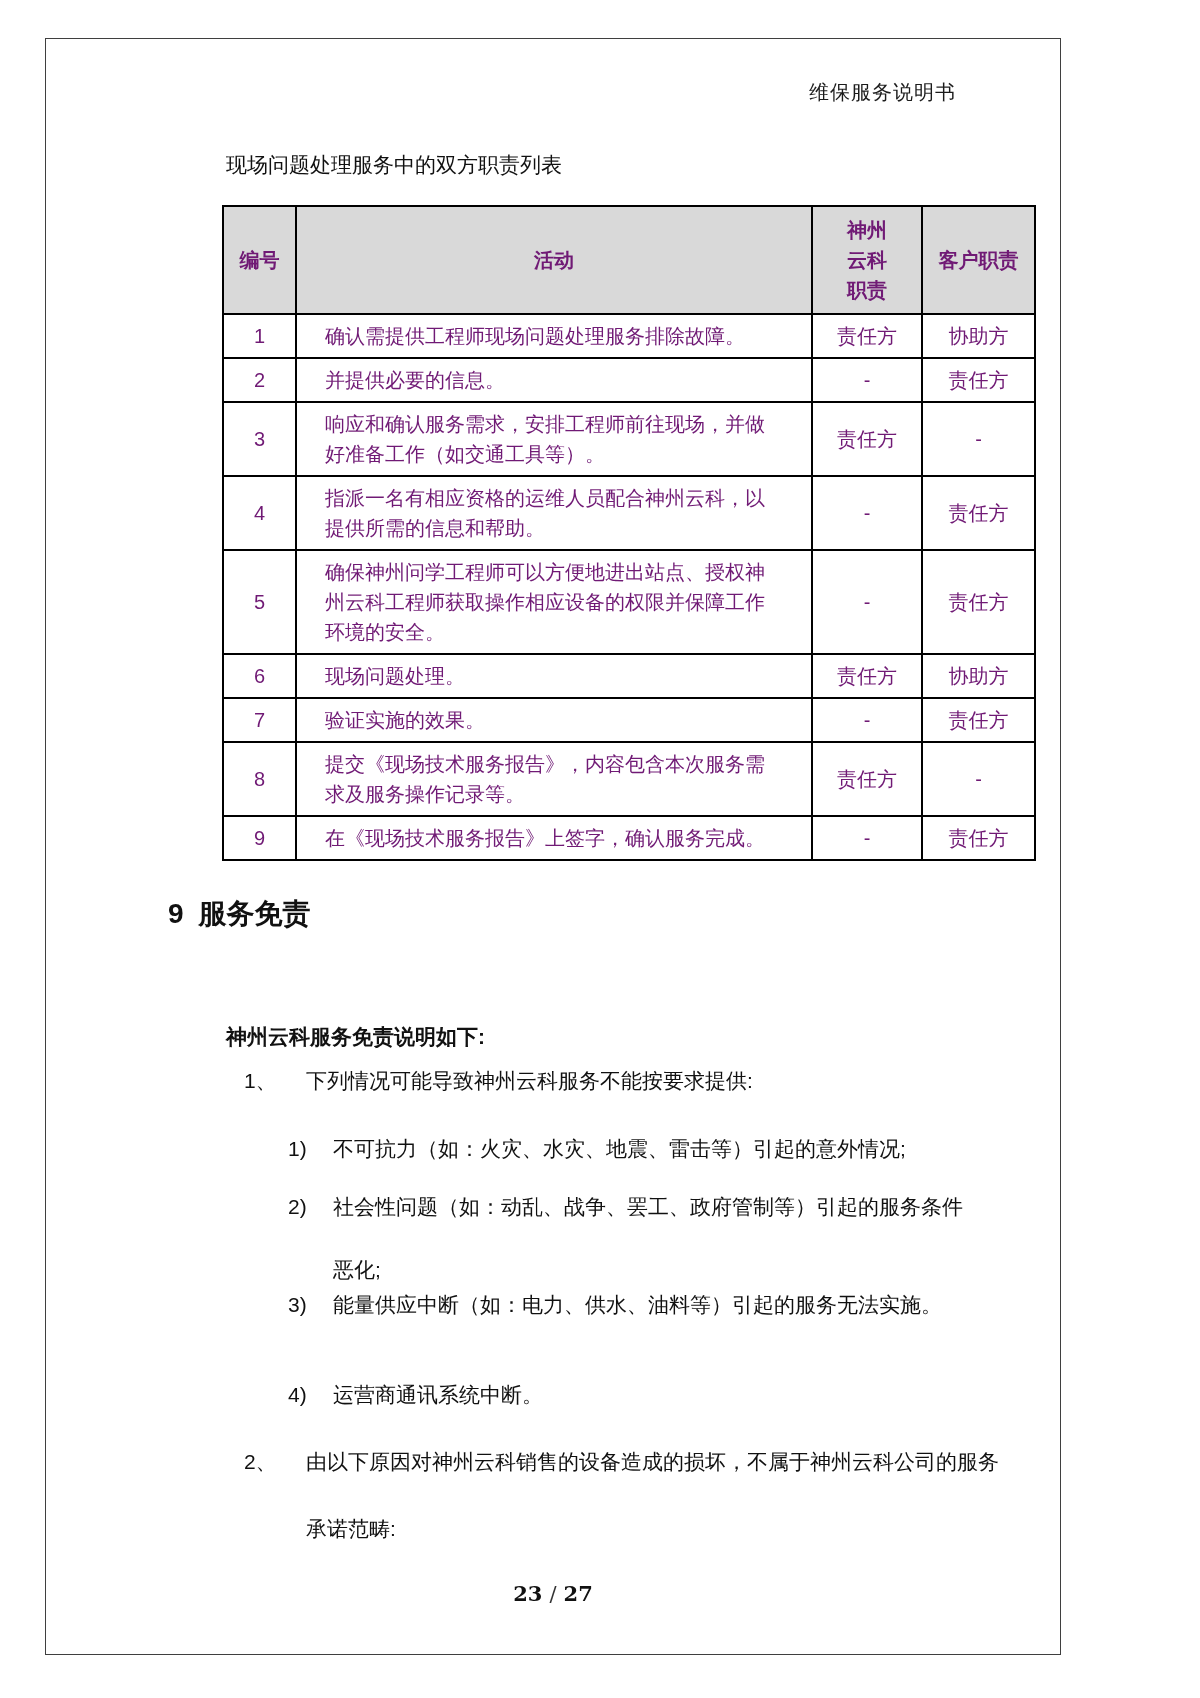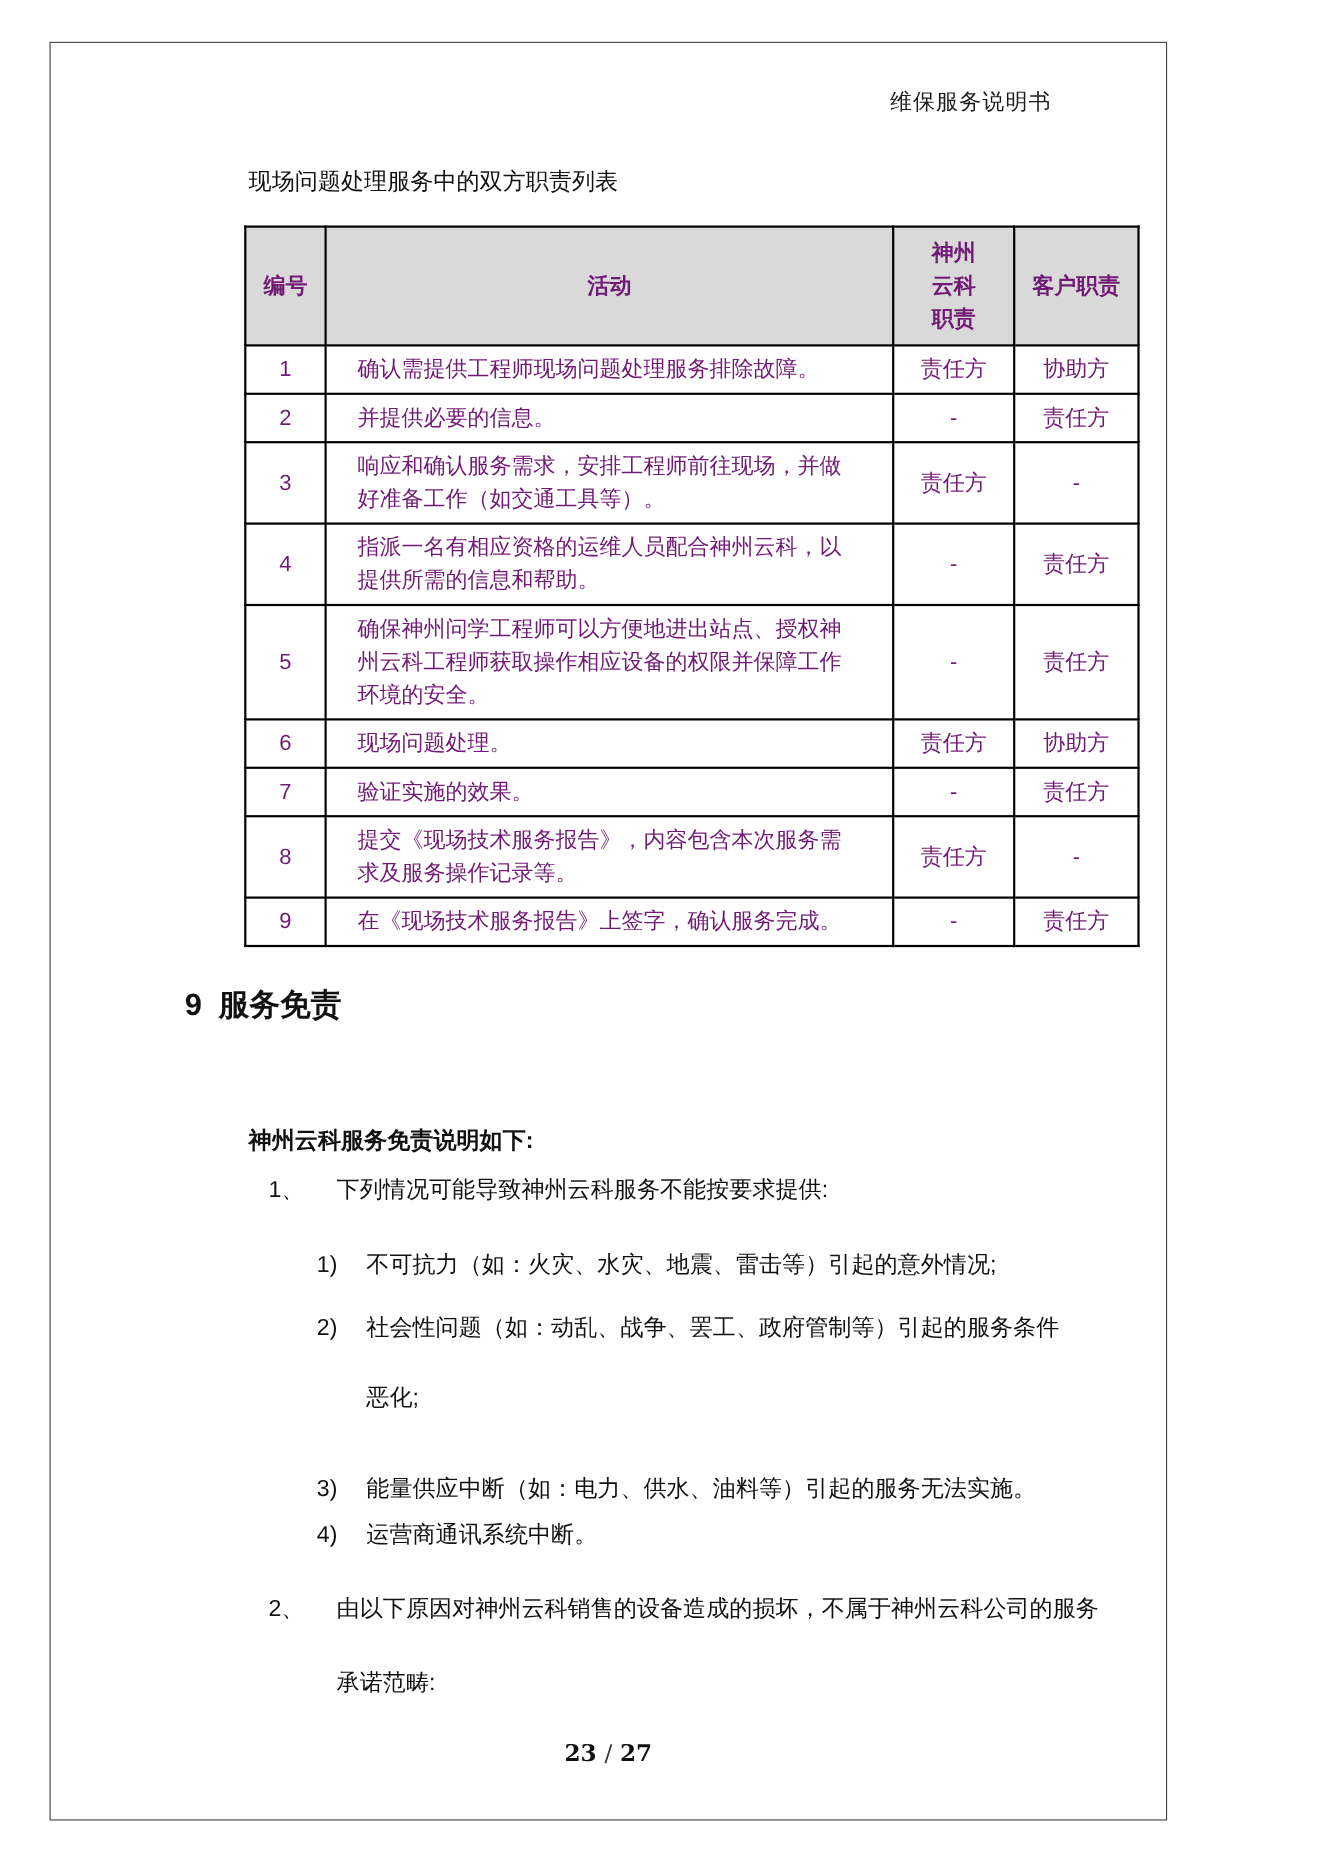--- a/index.html
+++ b/index.html
@@ -153,21 +153,21 @@
   </div>
 
   <div class="list-line lvl2" style="top:1154px">
     <span class="marker">2)</span><span>社会性问题（如：动乱、战争、罢工、政府管制等）引起的服务条件</span>
   </div>
 
   <div class="list-line cont2" style="top:1217px">
     <span>恶化;</span>
   </div>
 
-  <div class="list-line lvl2" style="top:1300px">
+  <div class="list-line lvl2" style="top:1252px">
     <span class="marker">3)</span><span>能量供应中断（如：电力、供水、油料等）引起的服务无法实施。</span>
   </div>
 
   <div class="list-line lvl2" style="top:1342px">
     <span class="marker">4)</span><span>运营商通讯系统中断。</span>
   </div>
 
   <div class="list-line lvl1" style="top:1409px">
     <span class="marker">2、</span><span>由以下原因对神州云科销售的设备造成的损坏，不属于神州云科公司的服务</span>
   </div>

